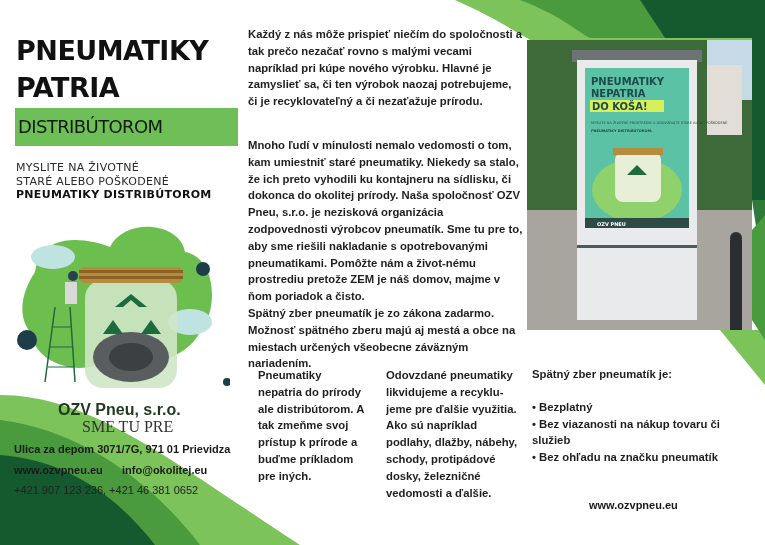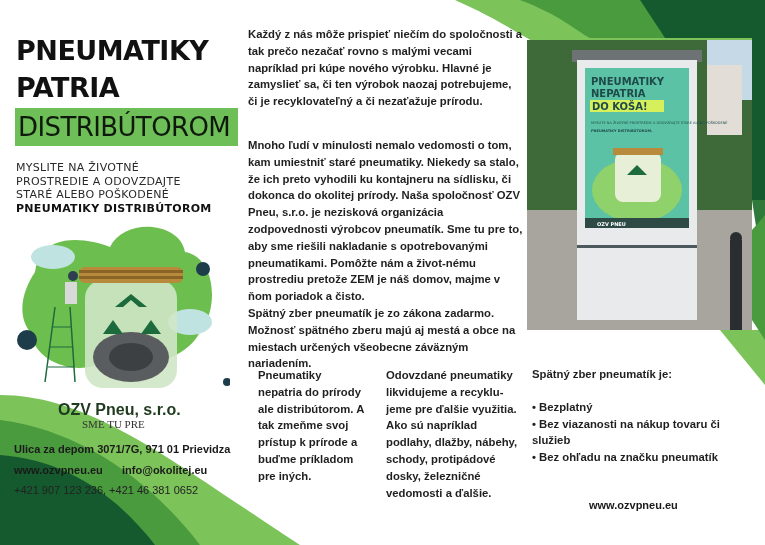--- a/index.html
+++ b/index.html
@@ -1,28 +1,28 @@
 <!DOCTYPE html>
 <html><head>
 <meta charset="utf-8">
 <style>
   html, body { margin:0; padding:0; }
   body { width:765px; height:545px; position:relative; overflow:hidden; background:#ffffff; font-family:"Liberation Sans", sans-serif; color:#1a1a1a; }
   .abs { position:absolute; }
   .swoosh { position:absolute; left:0; top:0; width:765px; height:545px; }
   .title { position:absolute; left:16px; font-family:"DejaVu Sans", sans-serif; font-weight:bold; font-size:27px; letter-spacing:-0.5px; color:#111; line-height:32px; }
   .title-hl { position:absolute; left:15px; top:108px; width:223px; height:38px; background:#6fbf58; }
-  .title-hl span { display:block; font-family:"DejaVu Sans", sans-serif; font-size:26px; color:#0f1a0d; padding-left:3px; line-height:38px; letter-spacing:-0.6px; }
+  .title-hl span { display:block; font-family:"DejaVu Sans", sans-serif; font-size:18px; color:#0f1a0d; padding-left:3px; line-height:38px; letter-spacing:-0.6px; }
   .subtitle { position:absolute; left:16px; top:161px; font-family:"DejaVu Sans", sans-serif; font-size:11px; line-height:13.5px; color:#2a2a2a; letter-spacing:0.3px; }
   .subtitle b { color:#111; }
   .body-text { position:absolute; font-family:"Liberation Sans", sans-serif; font-weight:bold; font-size:11.3px; line-height:16.8px; color:#1f1f1f; font-stretch:condensed; }
   .body-text p { margin:0; }
   .contact { position:absolute; font-weight:bold; font-size:11px; color:#1a1a1a; }
   .company { position:absolute; left:58px; top:401px; font-size:16px; color:#1f3a1f; font-weight:bold; }
-  .tagline { position:absolute; left:82px; top:418px; font-family:"Liberation Serif", serif; font-size:11px; color:#333; }
+  .tagline { position:absolute; left:82px; top:418px; font-family:"Liberation Serif", serif; font-size:16px; color:#333; }
   .photo { position:absolute; left:527px; top:40px; width:225px; height:290px; overflow:hidden; background:#8aa0a8; }
   ul.bullets { list-style:none; margin:0; padding:0; }
   ul.bullets li::before { content:"• "; }
 </style>
 </head>
 <body>
 
 <svg class="swoosh" viewBox="0 0 765 545">
 
   <path d="M455 0 C500 20 520 35 545 48 L765 48 L765 0 Z" fill="#7cc35a"></path>
@@ -40,21 +40,20 @@
 </svg>
 
 <div class="title" style="top:35px;">PNEUMATIKY</div>
 <div class="title" style="top:72px;">PATRIA</div>
 <div class="title-hl">
   <span>DISTRIBÚTOROM</span>
 </div>
 
 <div class="subtitle">
   <div>MYSLITE NA ŽIVOTNÉ</div>
-  <div>PROSTREDIE A ODOVZDAJTE</div>
   <div>STARÉ ALEBO POŠKODENÉ</div>
   <b>PNEUMATIKY DISTRIBÚTOROM</b>
 </div>
 
 <svg class="abs" style="left:15px; top:212px;" width="215" height="180" viewBox="0 0 215 180">
   <path d="M20 60 C25 20 70 25 95 35 C110 5 165 10 170 40 C200 45 205 95 185 120 C170 150 120 160 90 150 C60 165 20 150 15 120 C0 100 10 75 20 60 Z" fill="#6cbf4e"></path>
   <ellipse cx="38" cy="45" rx="22" ry="12" fill="#bfe3e0"></ellipse>
   <ellipse cx="175" cy="110" rx="22" ry="13" fill="#bfe3e0"></ellipse>
   <circle cx="188" cy="57" r="7" fill="#1e3d4a"></circle>
   <circle cx="12" cy="128" r="10" fill="#1e3d4a"></circle>

